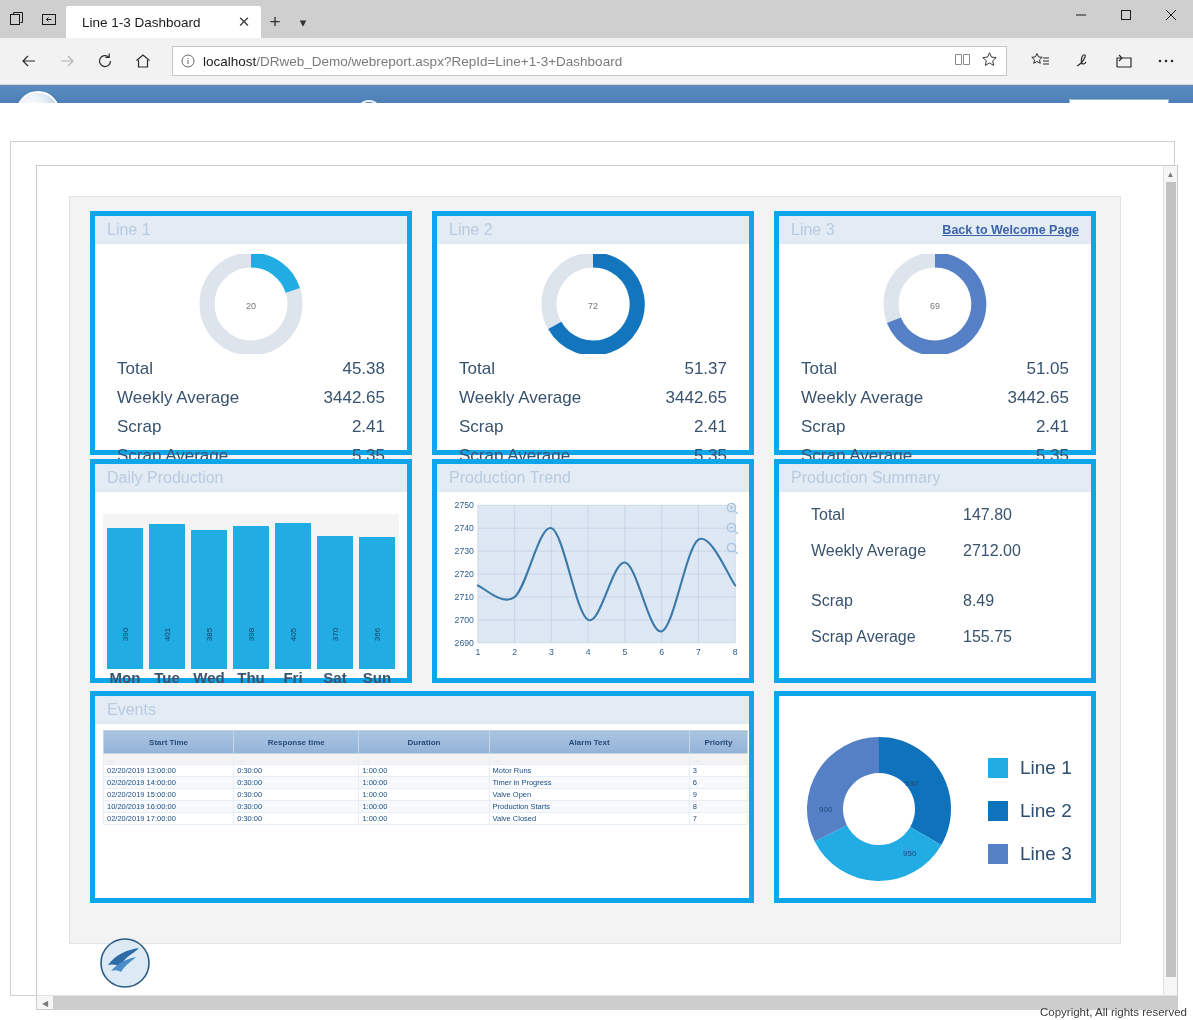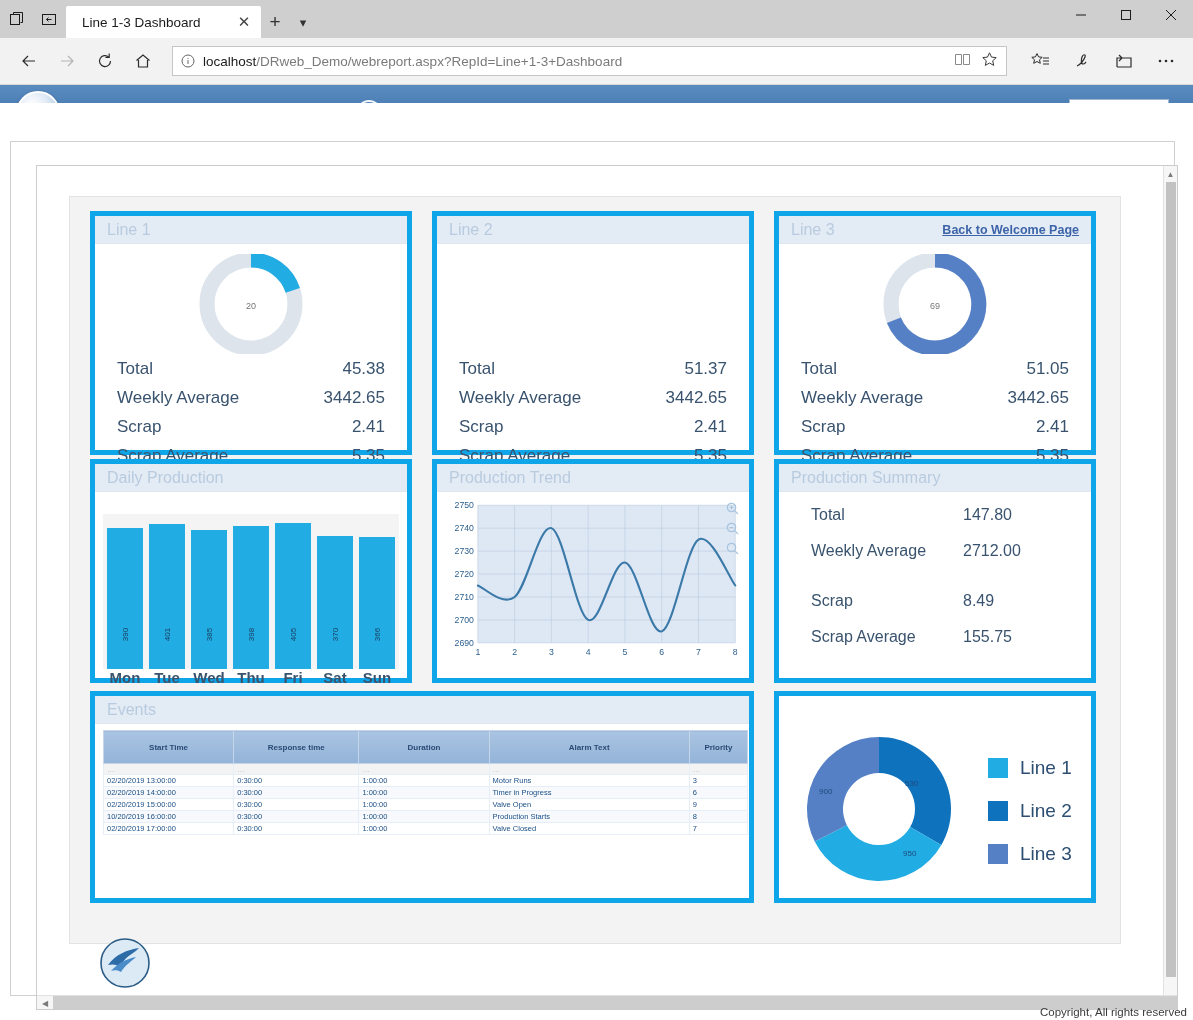--- a/index.html
+++ b/index.html
@@ -157,21 +157,21 @@
   .sum-row { display: flex; height: 36px; align-items: baseline; }
   .sum-label { width: 152px; font-size: 16px; color: #39536e; }
   .sum-value { font-size: 16px; color: #39536e; }
   .sum-gap { height: 14px; }
 
   
   .evt-wrap { position: absolute; left: 8px; top: 6px; right: 8px; }
   table.evt { border-collapse: collapse; width: 645px; font-size: 7.5px; color: #1b4f86; }
   table.evt th {
     background: linear-gradient(to bottom, #aac4e2 0%, #93b3d8 100%);
-    color: #2a4b74; font-size: 8px; font-weight: bold; height: 33px;
+    color: #2a4b74; font-size: 8px; font-weight: bold; height: 23px;
     border: 1px solid #c6d5e8; text-align: center;
   }
   table.evt td { border: 1px solid #e6eef7; height: 12px; padding: 0 3px; white-space: nowrap; }
   table.evt tr.filter td { background: #f3f3f3; color: #b9b9b9; height: 11px; }
   table.evt tr.alt td { background: #f7f9fc; }
   .col-start { width: 130px; } .col-resp { width: 125px; } .col-dur { width: 130px; }
   .col-alarm { width: 200px; } .col-prio { width: 58px; }
 
   
   .dist-body { position: absolute; inset: 0; display: flex; align-items: center; }
@@ -381,20 +381,29 @@
                 </div>
               </div>
             </div>
           </div>
 
           <div class="panel" style="left:362px; top:14px; width:322px; height:244px;">
             <div class="panel-hd">
               <span>Line 2</span>
             </div>
             <div class="panel-bd">
+              <div class="gauge-wrap">
+                <div class="gauge">
+                  <svg width="110" height="100" viewBox="0 0 110 100">
+                    <ellipse cx="55" cy="50" rx="44" ry="44" fill="none" stroke="#dde4ec" stroke-width="15"></ellipse>
+                    <path fill="none" stroke="#1275bd" stroke-width="15" d="M 55 6 A 44 44 0 1 1 16.8 71.4"></path>
+                  </svg>
+                  <div class="gauge-num">72</div>
+                </div>
+              </div>
               <div class="kpi-rows">
                 <div class="kpi-row">
                   <span class="kpi-label">Total</span>
                   <span class="kpi-value">51.37</span>
                 </div>
                 <div class="kpi-row">
                   <span class="kpi-label">Weekly Average</span>
                   <span class="kpi-value">3442.65</span>
                 </div>
                 <div class="kpi-row">
@@ -660,21 +669,21 @@
           <div class="panel" style="left:704px; top:494px; width:322px; height:212px;">
             <div class="panel-bd">
               <div class="dist-body">
                 <div class="dist-donut">
                   <svg width="165" height="165" viewBox="0 0 165 165" id="distsvg">
                       <path d="M82,10 A72,72 0 0 1 144.35382907247958,118 L113.17691453623979,100 A36,36 0 0 0 82,46 Z" fill="#0f72bd"></path>
                       <path d="M144.35382907247958,118 A72,72 0 0 1 17.709338213231078,114.4146696268725 L49.85466910661554,98.20733481343625 A36,36 0 0 0 113.17691453623979,100 Z" fill="#22ace4"></path>
                       <path d="M17.709338213231078,114.4146696268725 A72,72 0 0 1 81.99999999999999,10 L82,46 A36,36 0 0 0 49.85466910661554,98.20733481343625 Z" fill="#5580c6"></path>
                     </svg>
                   <div class="slice-lbl" style="left:108px; top:52px;">530</div>
-                  <div class="slice-lbl" style="left:22px; top:60px;">900</div>
+                  <div class="slice-lbl" style="left:22px; top:78px;">900</div>
                   <div class="slice-lbl" style="left:106px; top:122px;">950</div>
                 </div>
                 <div class="dist-legend" id="distlegend">
                     <div class="leg">
                       <span class="leg-sw" style="background: rgb(34, 172, 228);"></span>
                       <span class="leg-txt">Line 1</span>
                     </div>
                     <div class="leg">
                       <span class="leg-sw" style="background: rgb(15, 114, 189);"></span>
                       <span class="leg-txt">Line 2</span>

